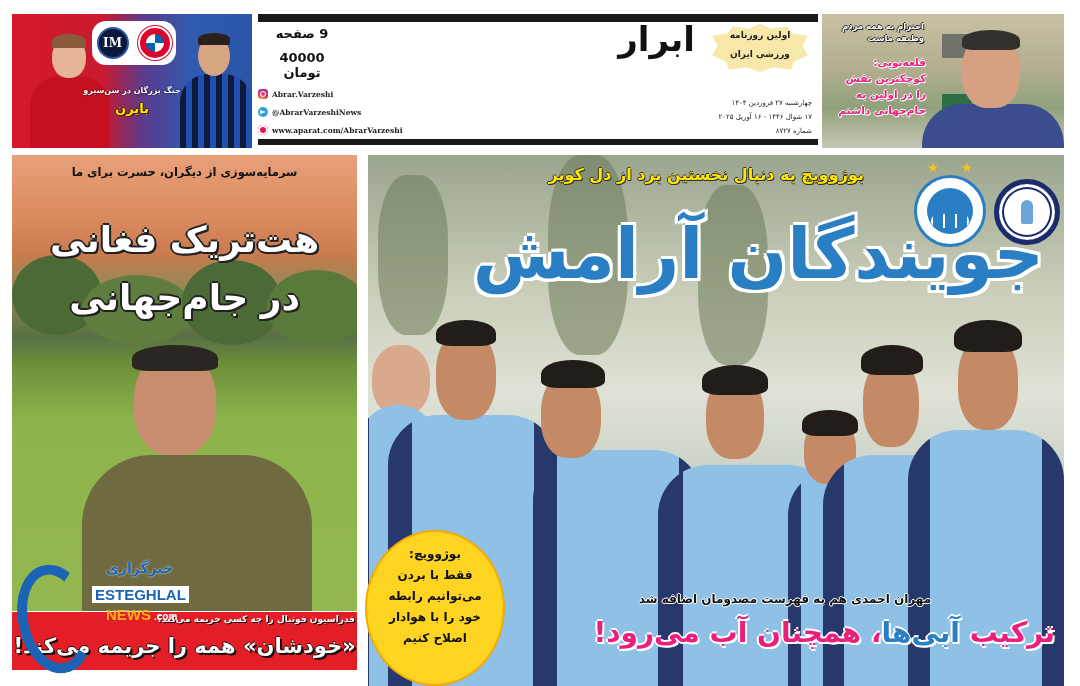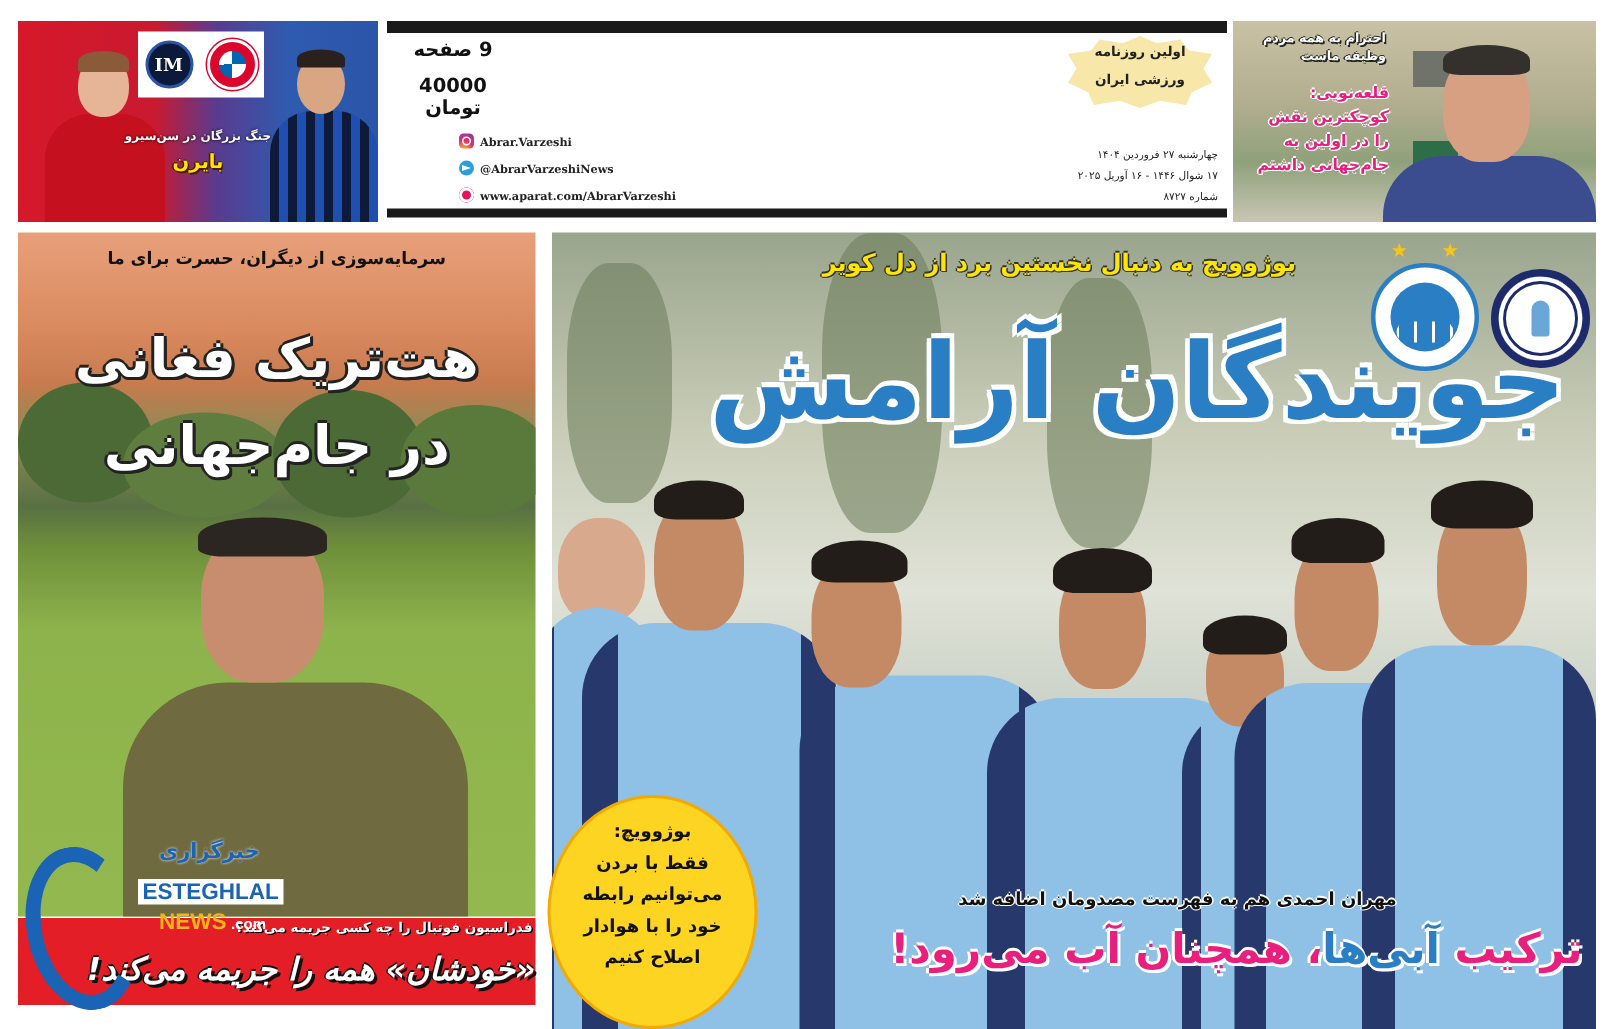--- a/index.html
+++ b/index.html
@@ -16,34 +16,34 @@
   }
   #promo-left .player-l { left: 18px; top: 14px; width: 80px; height: 120px; }
   #promo-left .player-l .head { position:absolute; left: 22px; top: 8px; width: 34px; height: 42px; border-radius: 50% 50% 45% 45%; background: #e6b496; }
   #promo-left .player-l .hair { position:absolute; left: 22px; top: 6px; width: 34px; height: 14px; border-radius: 50% 50% 10% 10%; background:#8a5a3a; }
   #promo-left .player-l .body { position:absolute; left: 0; top: 48px; width: 80px; height: 80px; border-radius: 30px 30px 0 0; background: #c4101f; }
   #promo-left .player-r { left: 168px; top: 14px; width: 72px; height: 120px; }
   #promo-left .player-r .head { position:absolute; left: 18px; top: 8px; width: 32px; height: 40px; border-radius: 50%; background: #d9a684; }
   #promo-left .player-r .hair { position:absolute; left: 18px; top: 5px; width: 32px; height: 12px; border-radius: 50% 50% 10% 10%; background:#2b211c; }
   #promo-left .player-r .body { position:absolute; left: 0; top: 46px; width: 72px; height: 80px; border-radius: 28px 28px 0 0;
      background: repeating-linear-gradient(90deg, #0e1a3a 0 6px, #1f4fb0 6px 12px); }
-  #promo-left .logos { left: 80px; top: 7px; width: 84px; height: 44px; background: #fff; border-radius: 0; display:flex; align-items:center; justify-content:space-around; }
+  #promo-left .logos { left: 80px; top: 7px; width: 84px; height: 44px; background: #fff; border-radius: 14px; display:flex; align-items:center; justify-content:space-around; }
   .logo-bayern { width: 34px; height: 34px; border-radius: 50%; background: #dc052d; border: 2px solid #fff; box-shadow: 0 0 0 1px #dc052d; display:flex; align-items:center; justify-content:center; }
   .logo-bayern::after { content:""; width: 18px; height: 18px; border-radius: 50%; background: repeating-conic-gradient(#0066b2 0 25%, #fff 0 50%); }
   .logo-inter { width: 32px; height: 32px; border-radius: 50%; background: #0b1a3a; border: 2px solid #2a55a8; display:flex; align-items:center; justify-content:center; color:#fff; font-size: 12px; font-weight: bold; font-family: "DejaVu Serif", serif; }
   #promo-left .kicker { left: 0; right: 0; top: 72px; text-align: center; color: #fff; font-size: 8px; font-weight: bold; text-shadow: 0 0 2px #000; }
   #promo-left .headline { left: 0; right: 0; top: 86px; text-align: center; color: #ffe600; font-size: 13px; font-weight: bold; line-height: 18px; text-shadow: 1px 1px 0 #4a1a00, -1px 0 0 #4a1a00, 0 -1px 0 #4a1a00; }
 
   
   #header-rule-top { left: 258px; top: 14px; width: 560px; height: 8px; background: #1a1a1a; }
   #header-rule-bottom { left: 258px; top: 139px; width: 560px; height: 6px; background: #1a1a1a; }
   #pages-label { left: 262px; top: 26px; width: 80px; text-align: center; font-size: 13px; font-weight: bold; color: #111; }
   #price-label { left: 262px; top: 50px; width: 80px; text-align: center; font-size: 13px; font-weight: bold; color: #111; }
   #socials { left: 258px; top: 85px; width: 150px; direction: ltr; }
-  .social-row { display: flex; align-items: center; gap: 4px; height: 18px; font-family: "DejaVu Serif", serif; font-size: 7.5px; font-weight: bold; color: #222; margin-left: 48px; }
+  .social-row { display: flex; align-items: center; gap: 4px; height: 18px; font-family: "DejaVu Serif", serif; font-size: 7.5px; font-weight: bold; color: #222; }
   .social-ico { width: 10px; height: 10px; border-radius: 3px; flex: none; }
   .ico-instagram { background: radial-gradient(circle at 30% 110%, #fdbb2d 0%, #e1306c 50%, #833ab4 100%); position: relative; }
   .ico-instagram::after { content:""; position:absolute; left:2px; top:2px; width:4px; height:4px; border:1px solid #fff; border-radius:50%; }
   .ico-telegram { background: #29a0da; border-radius: 50%; position: relative; }
   .ico-telegram::after { content:""; position:absolute; left:2px; top:3px; border-left: 6px solid #fff; border-top: 2px solid transparent; border-bottom: 2px solid transparent; }
   .ico-aparat { background: #e2155c; border-radius: 50%; box-shadow: inset 0 0 0 2px #fff, inset 0 0 0 4px #e2155c; }
 
   
   #masthead { left: 405px; top: 15px; width: 290px; height: 125px; }
   #masthead .abrar { position: absolute; right: 0px; top: 4px; font-size: 34px; font-weight: bold; color: #111; letter-spacing: 2px; }
@@ -74,22 +74,22 @@
   #left-story .tree { position:absolute; border-radius: 50%; background: #4b6a35; }
   #left-story .kicker { position:absolute; left:0; right:0; top: 10px; text-align: center; font-size: 11.5px; font-weight: bold; color: #111; }
   #left-story .headline { position:absolute; left:0; right:0; top: 56px; text-align: center; font-size: 36px; line-height: 58px; font-weight: 900; color: #fff;
      text-shadow: 2px 2px 0 #222, -2px 0 0 #222, 0 -2px 0 #222, 0 2px 0 #222, 2px 0 0 #222; }
   #left-story .person-head { position:absolute; left: 122px; top: 196px; width: 82px; height: 104px; border-radius: 45% 45% 42% 42%; background: #c88d6e; }
   #left-story .person-hair { position:absolute; left: 120px; top: 190px; width: 86px; height: 26px; border-radius: 50% 50% 20% 20%; background: #2b2622; }
   #left-story .person-body { position:absolute; left: 70px; top: 300px; width: 230px; height: 160px; border-radius: 70px 70px 0 0; background: #6f6a40; }
 
   #left-red-band { left: 12px; top: 612px; width: 345px; height: 58px; background: #e31e26; }
   #left-red-kicker { left: 60px; top: 614px; width: 295px; text-align: right; font-size: 9px; font-weight: bold; color: #fff; text-shadow: 1px 1px 0 #000; }
-  #left-red-headline { left: 12px; top: 634px; width: 345px; text-align: right; font-size: 21px; font-weight: 900; color: #fff;
-     text-shadow: 2px 2px 0 #111, -1px 0 0 #111, 0 -1px 0 #111; font-style: italic; }
+  #left-red-headline { left: 12px; top: 634px; width: 345px; text-align: center; font-size: 21px; font-weight: 900; color: #fff;
+     text-shadow: 2px 2px 0 #111, -1px 0 0 #111, 0 -1px 0 #111; }
 
   
   #main-story { left: 368px; top: 155px; width: 696px; height: 531px; overflow: hidden;
      background: linear-gradient(180deg, #9aa58e 0%, #c9cdb8 25%, #dfe2d6 45%, #cbd2c8 60%, #a9b7c2 100%); }
   #main-story .bg-tree { position:absolute; background: #6a7a57; opacity: .55; border-radius: 40%; }
   #main-story .kicker { position:absolute; right: 200px; top: 10px; font-size: 16px; font-weight: bold; color: #ffe600;
      text-shadow: 1px 1px 0 #333, -1px 0 0 #333, 0 -1px 0 #333, 0 1px 0 #333; }
   #main-story .headline { position:absolute; right: 20px; top: 64px; font-size: 70px; font-weight: 900; color: #2a7fc4; line-height: 1;
      text-shadow: 3px 3px 0 #fff, -3px 0 0 #fff, 0 -3px 0 #fff, 0 3px 0 #fff, 3px -3px 0 #fff, -3px 3px 0 #fff; text-align: right; }
   .club-logo { position:absolute; width: 72px; height: 72px; border-radius: 50%; }
@@ -165,20 +165,21 @@
     <span class="social-ico ico-telegram"></span>
     <span>@AbrarVarzeshiNews</span>
   </div>
   <div class="social-row">
     <span class="social-ico ico-aparat"></span>
     <span>www.aparat.com/AbrarVarzeshi</span>
   </div>
 </div>
 
 <div id="masthead" class="abs">
+  <div class="abrar">ابرار</div>
 </div>
 
 <div id="tagline-badge" class="abs"></div>
 <div id="tagline-1" class="abs">اولین روزنامه</div>
 <div id="tagline-2" class="abs">ورزشی ایران</div>
 <div id="date-block" class="abs">
   <div>چهارشنبه ۲۷ فروردین ۱۴۰۴</div>
   <div>۱۷ شوال ۱۴۴۶ - ۱۶ آوریل ۲۰۲۵</div>
   <div>شماره ۸۷۲۷</div>
 </div>

